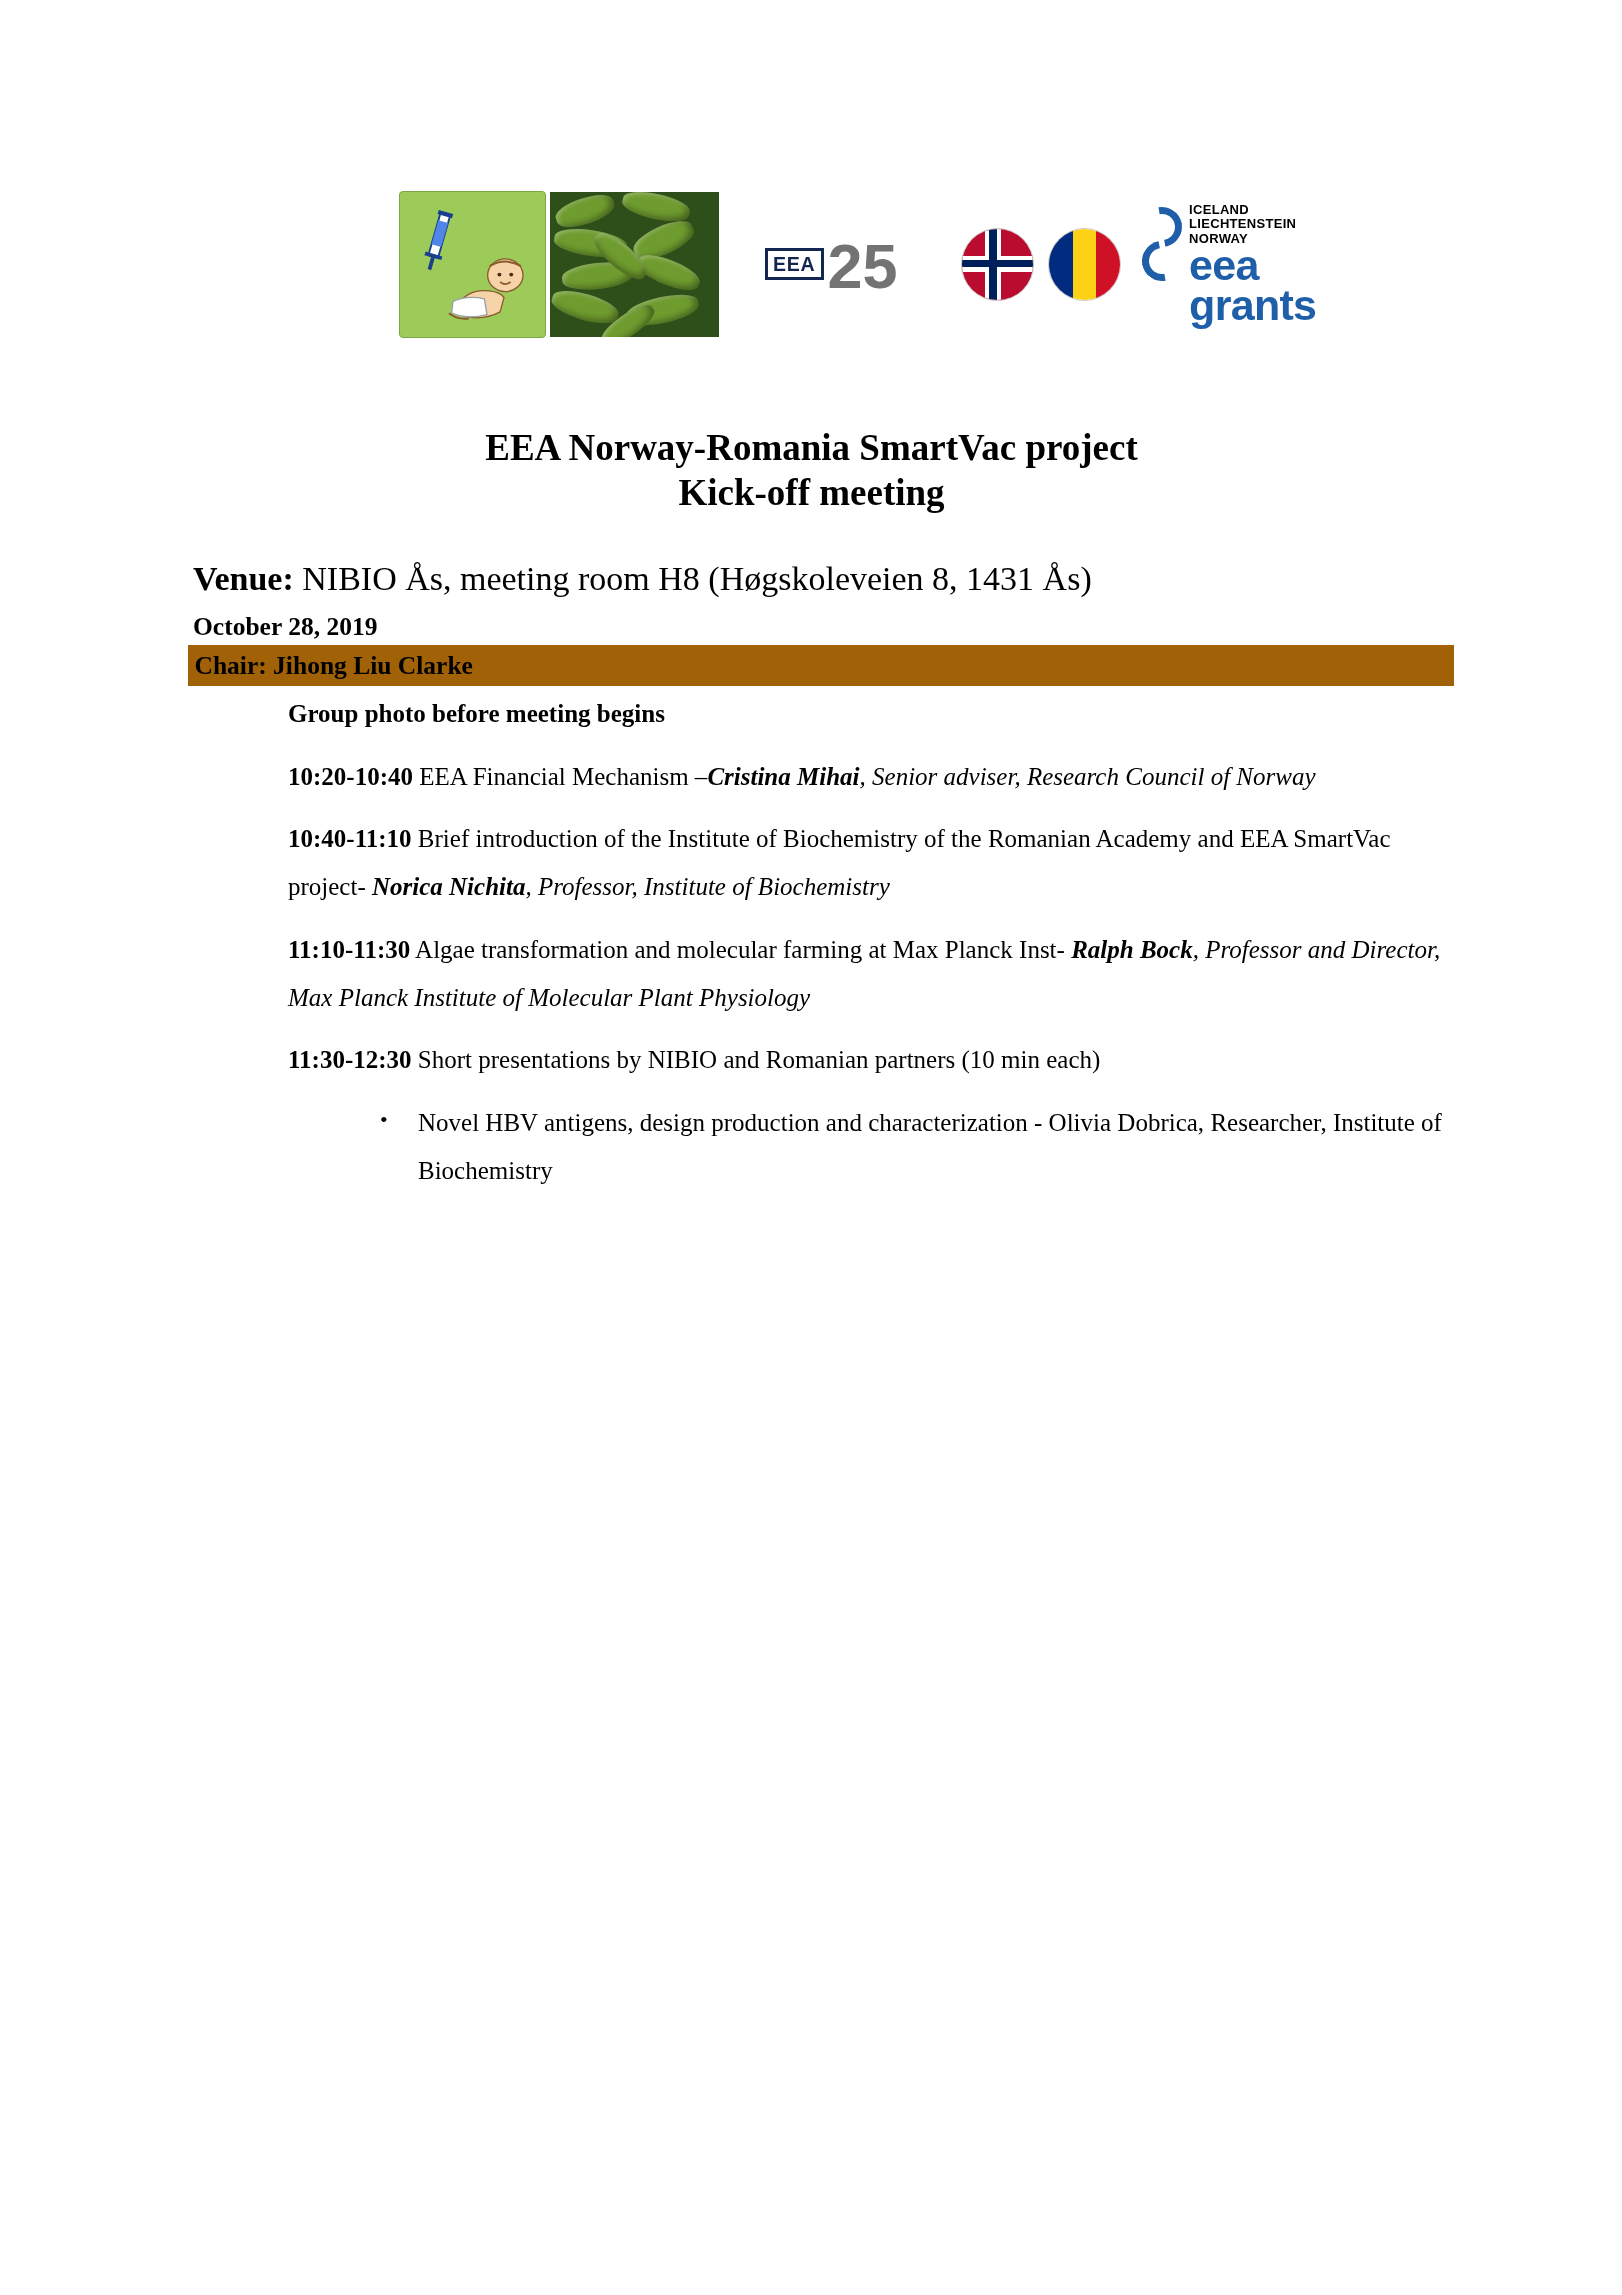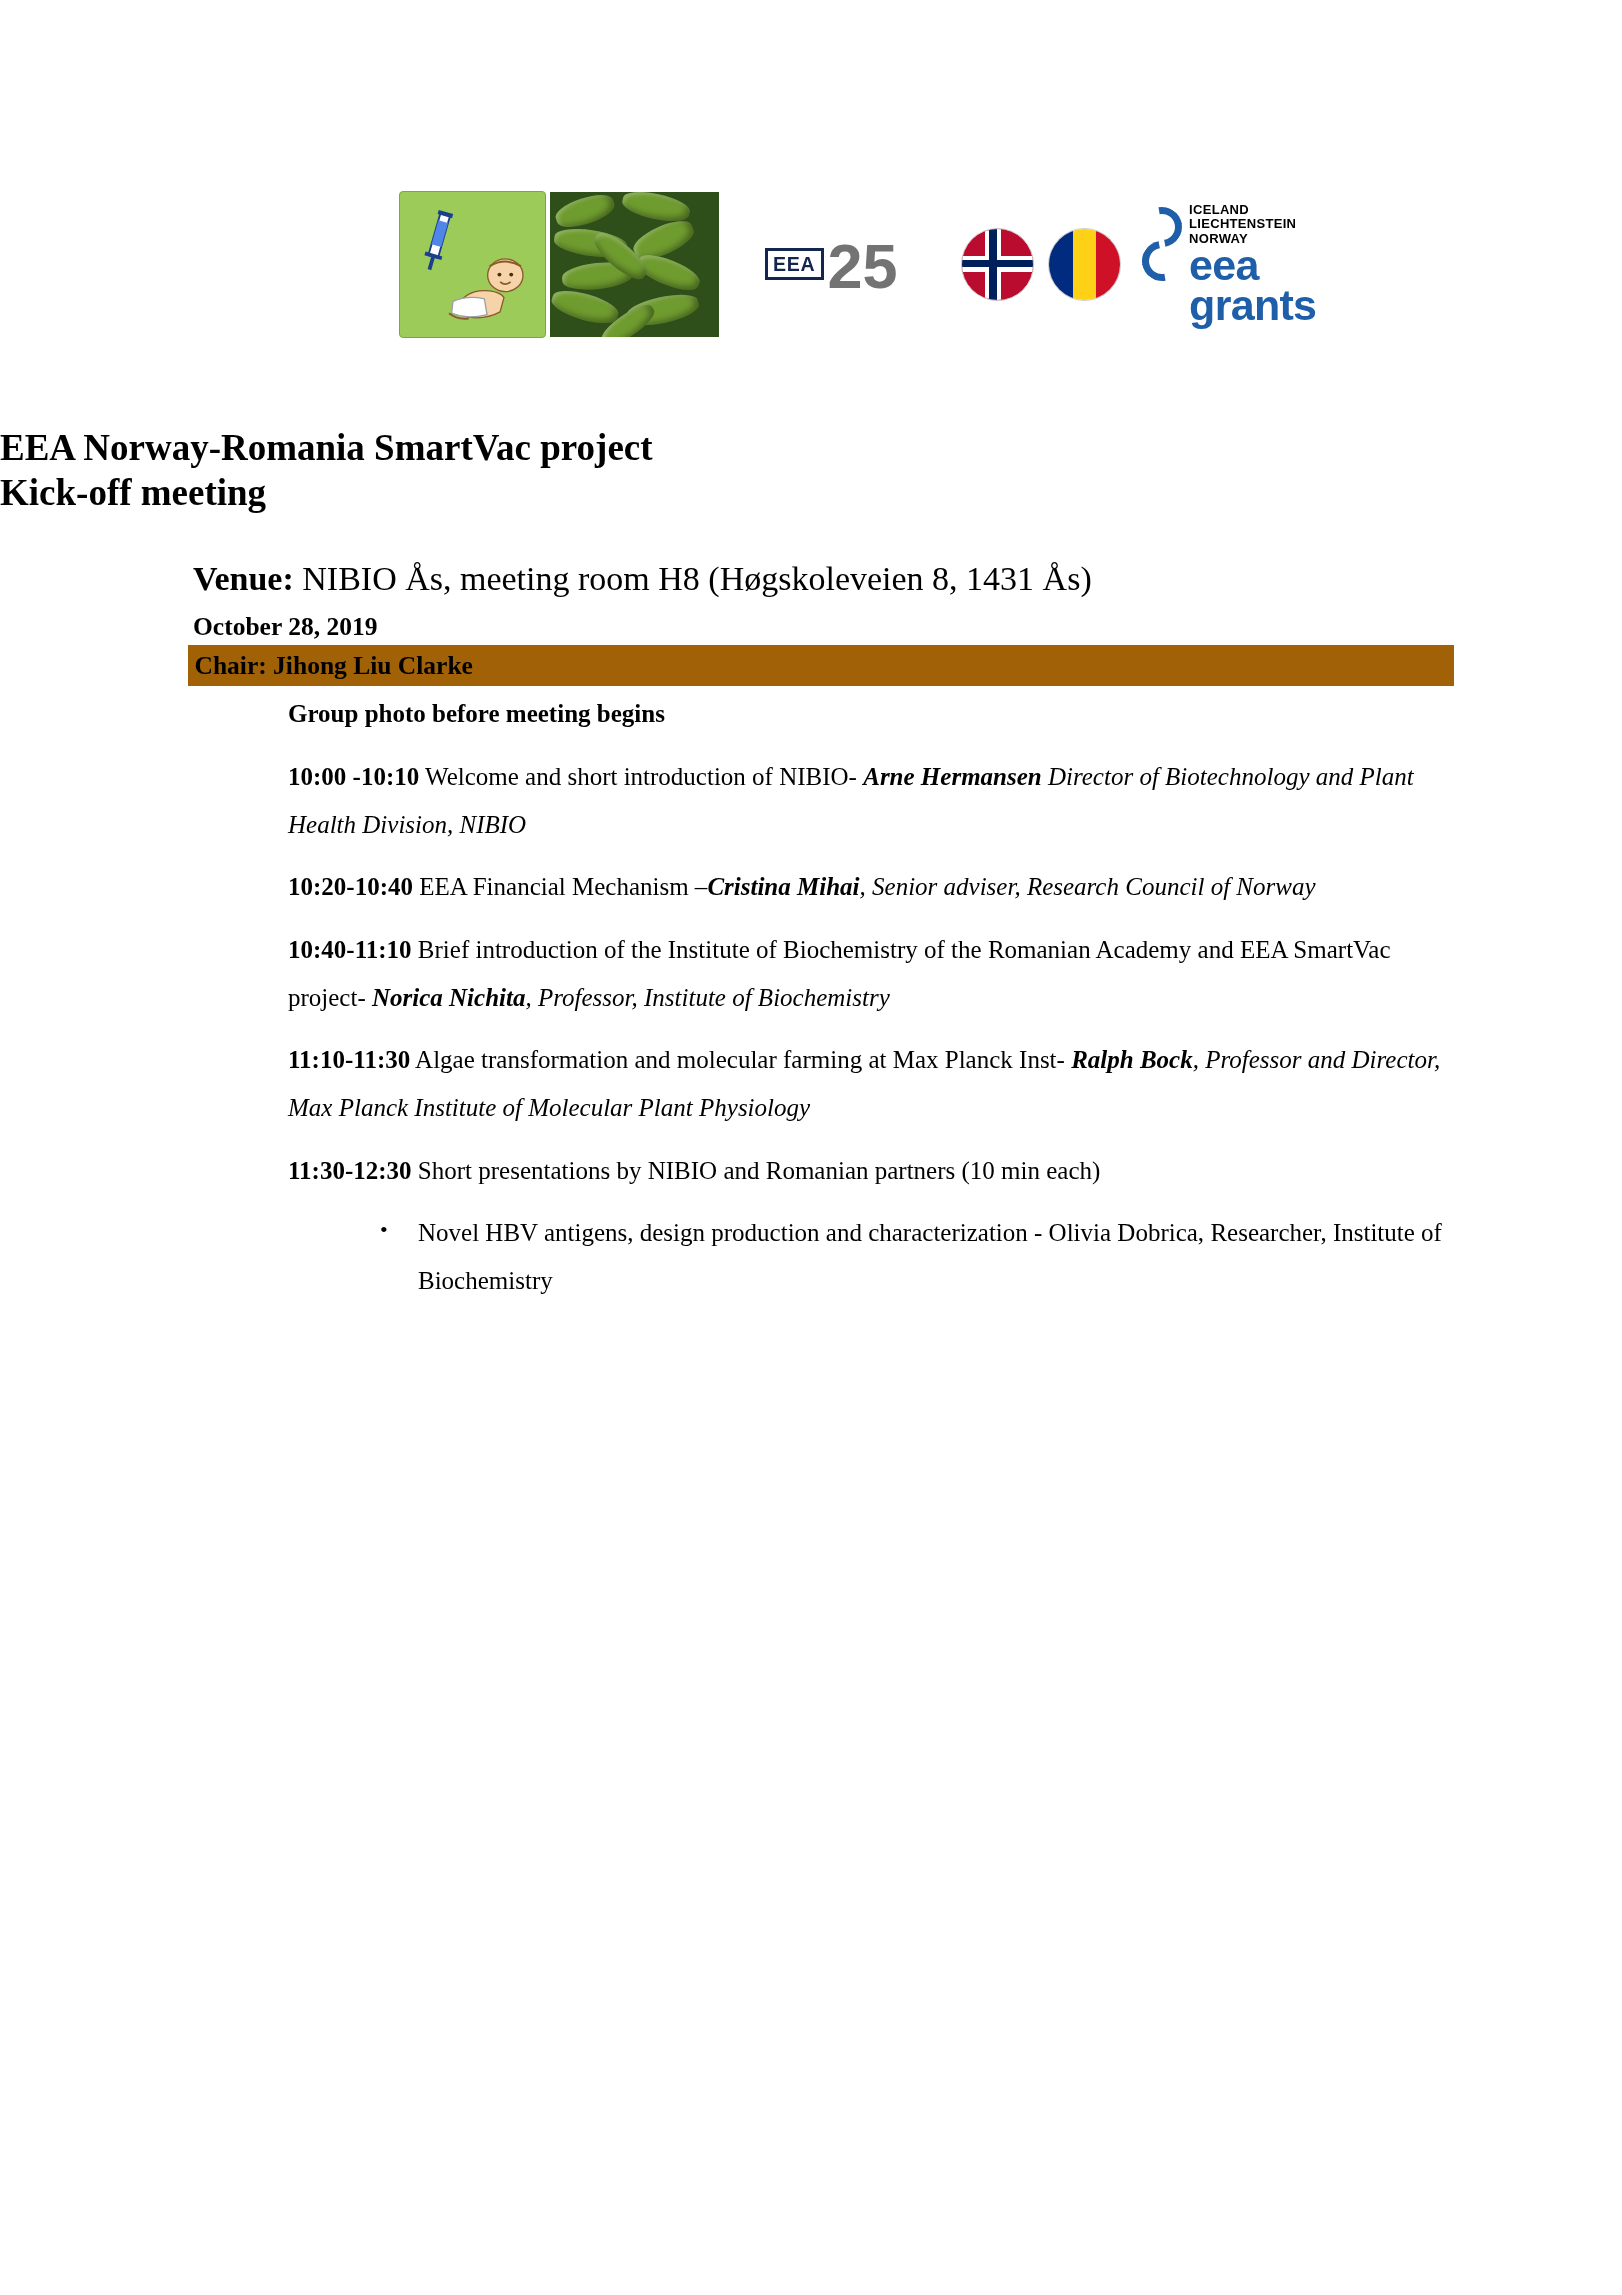--- a/index.html
+++ b/index.html
@@ -167,21 +167,21 @@
     line-height: 0.92;
     letter-spacing: -0.7px;
   }
 
   
   .doc-title {
     position: absolute;
     top: 425px;
     left: 0;
     width: 1623px;
-    text-align: left;
+    text-align: center;
     font-size: 37px;
     font-weight: bold;
     line-height: 1.22;
   }
 
   
   .venue-line {
     position: absolute;
     top: 559px;
     left: 193px;
@@ -335,21 +335,20 @@
   </div>
   <div class="date-line">October 28, 2019</div>
 
   <div class="chair-bar">
     <span>Chair: Jihong Liu Clarke</span>
   </div>
 
   <div class="agenda">
     <div class="group-photo">Group photo before meeting begins</div>
     <div id="agenda-items">
-        <div class="item"><span class="time">10:00 -10:10</span><span> Welcome and short introduction of NIBIO- </span><span class="bi">Arne Hermansen</span><span class="it"> Director of Biotechnology and Plant Health Division, NIBIO</span></div>
         <div class="item"><span class="time">10:20-10:40</span><span> EEA Financial Mechanism –</span><span class="bi">Cristina Mihai</span><span class="it">, Senior adviser, Research Council of Norway</span></div>
         <div class="item"><span class="time">10:40-11:10</span><span> Brief introduction of the Institute of Biochemistry of the Romanian Academy and EEA SmartVac project- </span><span class="bi">Norica Nichita</span><span class="it">, Professor, Institute of Biochemistry</span></div>
         <div class="item"><span class="time">11:10-11:30</span><span> Algae transformation and molecular farming at Max Planck Inst-</span><span class="bi"> Ralph Bock</span><span class="it">, Professor and Director, Max Planck Institute of Molecular Plant Physiology</span></div>
         <div class="item"><span class="time">11:30-12:30</span><span> Short presentations by NIBIO and Romanian partners (10 min each)</span></div>
         <div class="bullet-row">
           <span class="bullet-dot">•</span>
           <span class="bullet-text"><span>Novel HBV antigens, design production and characterization - </span><span class="bi">Olivia Dobrica,</span><span class="it"> Researcher, Institute of Biochemistry</span></span>
         </div>
       </div>
   </div>

